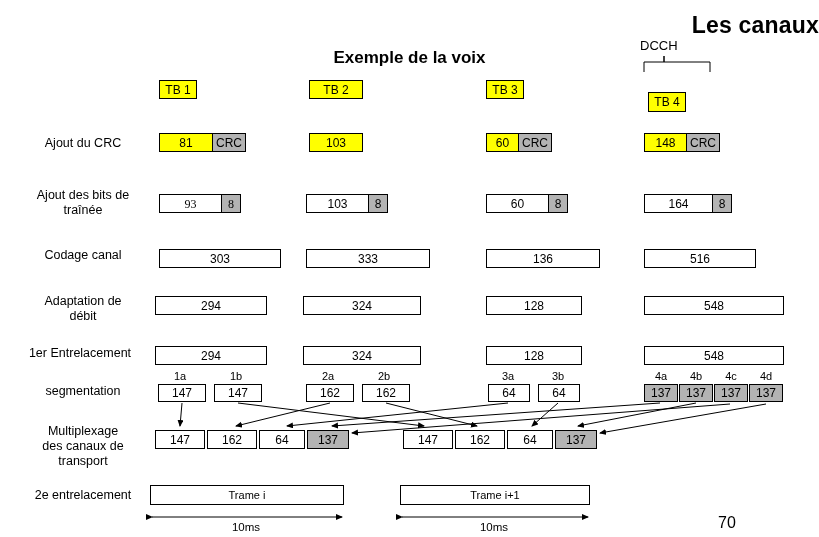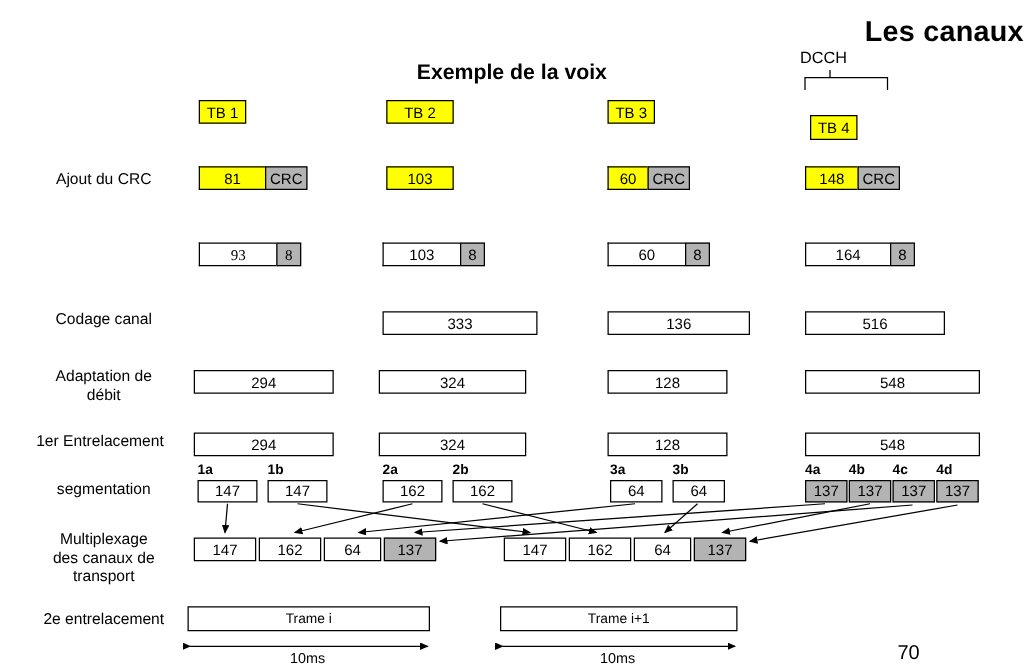--- a/index.html
+++ b/index.html
@@ -66,22 +66,23 @@
   .white  { background: #ffffff; }
 
   
   .split { display: flex; }
   .split > .blk { border-right-width: 0; }
   .split > .blk:last-child { border-right-width: 1px; }
 
   
   .seglabel {
     font-size: 11px;
-    font-weight: bold;
-    color: #000000;
+    font-weight: normal;
+    color: #000000;
+    text-align: center;
   }
 
   
   .timelabel {
     font-size: 11.5px;
     color: #000000;
     text-align: center;
   }
 
   .pagenum {
@@ -101,20 +102,22 @@
 
 <div id="slide">
 
   <div class="abs title">Les canaux</div>
   <div class="abs subtitle">Exemple de la voix</div>
   <div class="abs dcch-label">DCCH</div>
 
 
   <div class="abs rowlabel" style="left:18px; top:136px; width:130px;">Ajout du CRC</div>
 
+  <div class="abs rowlabel" style="left:18px; top:188px; width:130px; white-space:pre-line;">Ajout des bits de
+traînée</div>
 
   <div class="abs rowlabel" style="left:18px; top:248px; width:130px;">Codage canal</div>
 
   <div class="abs rowlabel" style="left:18px; top:294px; width:130px; white-space:pre-line;">Adaptation de
 débit</div>
 
   <div class="abs rowlabel" style="left:10px; top:346px; width:140px;">1er Entrelacement</div>
 
   <div class="abs rowlabel" style="left:18px; top:384px; width:130px;">segmentation</div>
 
@@ -161,20 +164,21 @@
   <div class="abs split" style="left:486px; top:194px;">
     <div class="blk white" style="width:62px; height:19px;">60</div>
     <div class="blk grey" style="width:20px; height:19px;">8</div>
   </div>
 
   <div class="abs split" style="left:644px; top:194px;">
     <div class="blk white" style="width:68px; height:19px;">164</div>
     <div class="blk grey" style="width:20px; height:19px;">8</div>
   </div>
 
+  <div class="abs blk white" style="left:159px; top:249px; width:122px; height:19px;">303</div>
   <div class="abs blk white" style="left:306px; top:249px; width:124px; height:19px;">333</div>
   <div class="abs blk white" style="left:486px; top:249px; width:114px; height:19px;">136</div>
   <div class="abs blk white" style="left:644px; top:249px; width:112px; height:19px;">516</div>
 
   <div class="abs blk white" style="left:155px; top:296px; width:112px; height:19px;">294</div>
   <div class="abs blk white" style="left:303px; top:296px; width:118px; height:19px;">324</div>
   <div class="abs blk white" style="left:486px; top:296px; width:96px; height:19px;">128</div>
   <div class="abs blk white" style="left:644px; top:296px; width:140px; height:19px;">548</div>
 
   <div class="abs blk white" style="left:155px; top:346px; width:112px; height:19px;">294</div>

